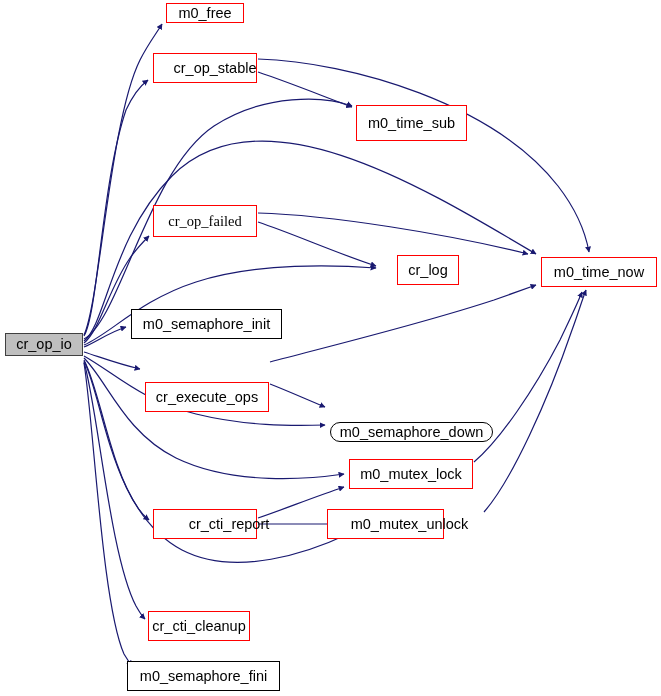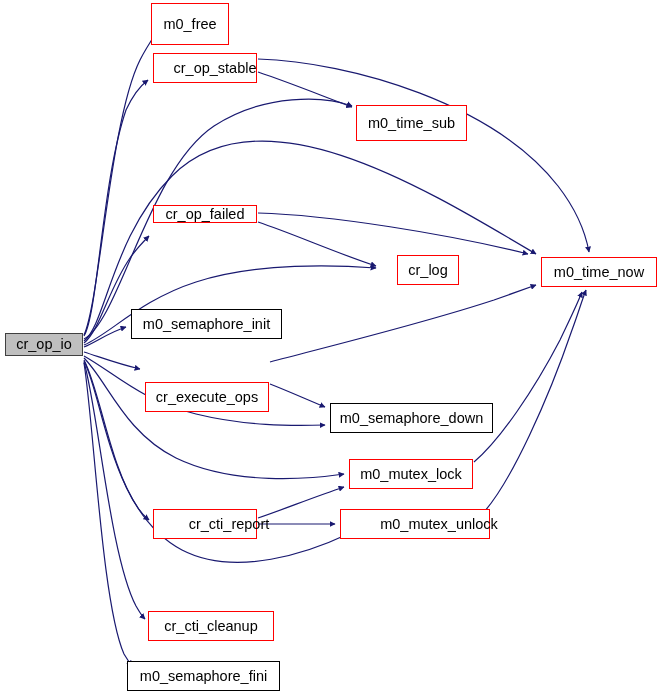--- a/index.html
+++ b/index.html
@@ -83,57 +83,57 @@
         <path d="M258,524 C280,524 310,524 335,524" fill="none" stroke="#191970" stroke-width="1.2" marker-end="url(#arrow)"></path>
         <path d="M474,462 C500,440 534,390 560,340 C568,323 576,307 582,292" fill="none" stroke="#191970" stroke-width="1.2" marker-end="url(#arrow)"></path>
         <path d="M484,512 C512,480 548,400 572,330 C578,314 582,300 586,290" fill="none" stroke="#191970" stroke-width="1.2" marker-end="url(#arrow)"></path>
       </g>
   </svg>
 
   <div id="node-layer">
       <div class="node gray" style="left: 5px; top: 333px; width: 78px; height: 23px;">
         <span class="label">cr_op_io</span>
       </div>
-      <div class="node " style="left: 151px; top: 3px; width: 78px; height: 42px;">
+      <div class="node " style="left: 166px; top: 3px; width: 78px; height: 20px;">
         <span class="label">m0_free</span>
       </div>
       <div class="node " style="left: 153px; top: 53px; width: 104px; height: 30px; padding-left: 20px;">
         <span class="label">cr_op_stable</span>
       </div>
       <div class="node " style="left: 356px; top: 105px; width: 111px; height: 36px;">
         <span class="label">m0_time_sub</span>
       </div>
-      <div class="node " style="left: 153px; top: 205px; width: 104px; height: 18px;">
+      <div class="node " style="left: 153px; top: 205px; width: 104px; height: 32px; font-family: Liberation Serif, serif;">
         <span class="label">cr_op_failed</span>
       </div>
       <div class="node " style="left: 397px; top: 255px; width: 62px; height: 30px;">
         <span class="label">cr_log</span>
       </div>
       <div class="node " style="left: 541px; top: 257px; width: 116px; height: 30px; justify-content: center;">
         <span class="label">m0_time_now</span>
       </div>
       <div class="node plain" style="left: 131px; top: 309px; width: 151px; height: 30px;">
         <span class="label">m0_semaphore_init</span>
       </div>
       <div class="node " style="left: 145px; top: 358px; width: 124px; height: 30px; margin-top: 24px;">
         <span class="label">cr_execute_ops</span>
       </div>
-      <div class="node plain" style="left: 330px; top: 403px; width: 163px; height: 30px;">
+      <div class="node plain" style="left: 330px; top: 422px; width: 163px; height: 20px; border-radius: 13px;">
         <span class="label">m0_semaphore_down</span>
       </div>
       <div class="node " style="left: 349px; top: 459px; width: 124px; height: 30px; text-align: center;">
         <span class="label">m0_mutex_lock</span>
       </div>
       <div class="node " style="left: 153px; top: 509px; width: 104px; height: 30px; padding-left: 48px;">
         <span class="label">cr_cti_report</span>
       </div>
-      <div class="node " style="left: 340px; top: 509px; width: 150px; height: 30px; padding-left: 48px;">
+      <div class="node " style="left: 327px; top: 509px; width: 117px; height: 30px; padding-left: 48px;">
         <span class="label">m0_mutex_unlock</span>
       </div>
-      <div class="node " style="left: 148px; top: 611px; width: 126px; height: 30px;">
+      <div class="node " style="left: 148px; top: 611px; width: 102px; height: 30px;">
         <span class="label">cr_cti_cleanup</span>
       </div>
       <div class="node plain" style="left: 127px; top: 661px; width: 153px; height: 30px;">
         <span class="label">m0_semaphore_fini</span>
       </div>
     </div>
 
 </div>
 
 </body></html>

